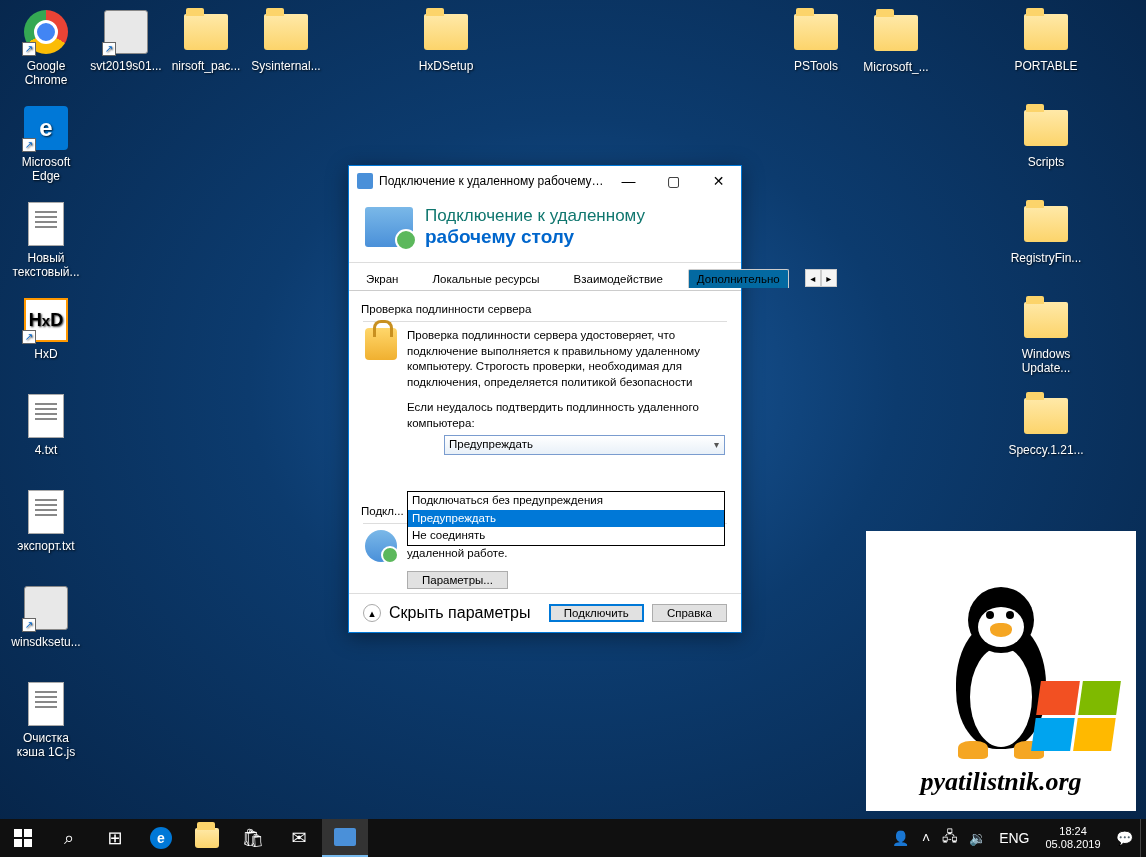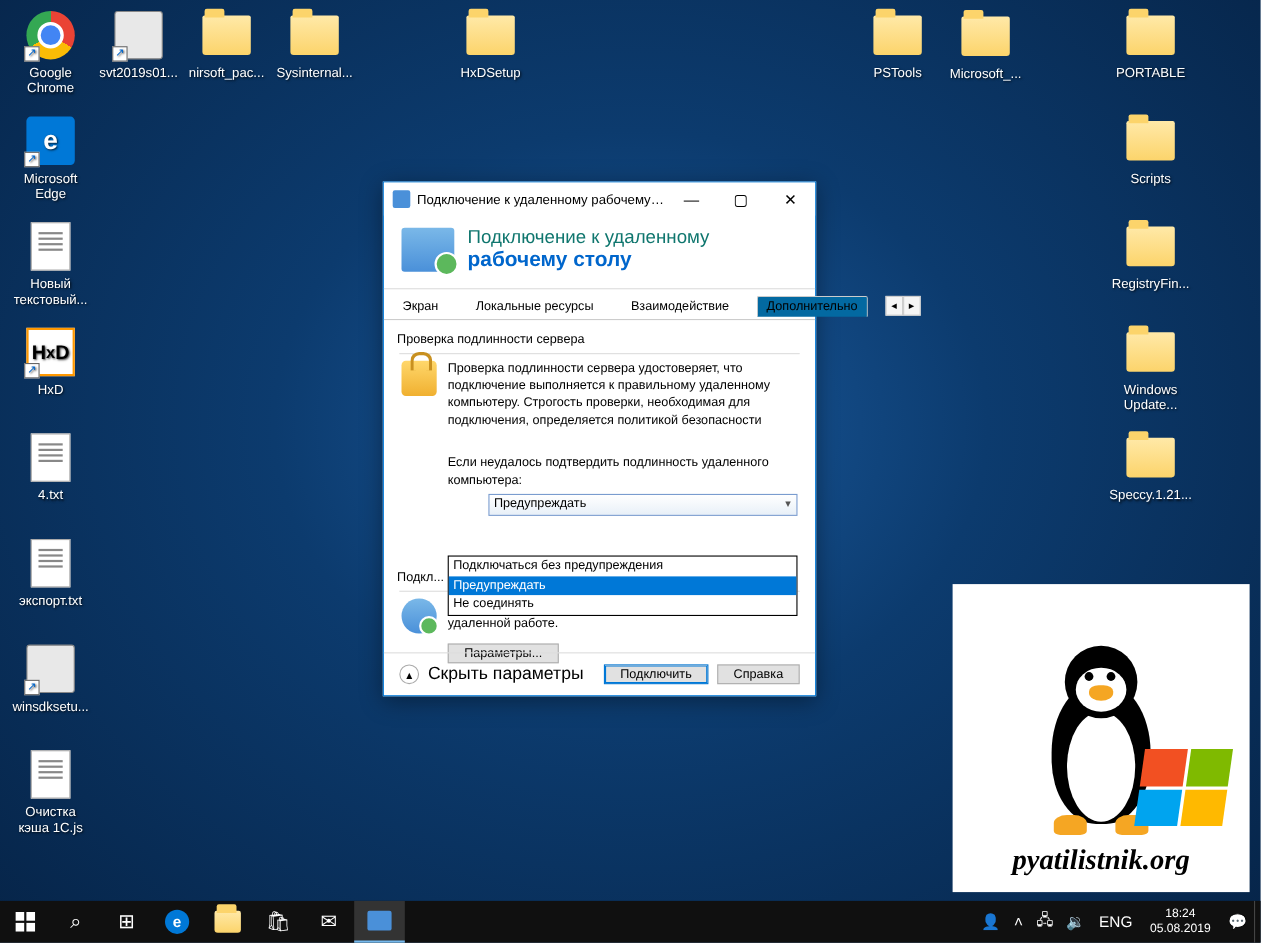--- a/index.html
+++ b/index.html
@@ -242,21 +242,21 @@
     </div>
   </div>
 
   <div class="content">
     <div class="group-label">Проверка подлинности сервера</div>
     <div class="group">
       <div class="group-inner">
         <div class="group-icon lock-icon"></div>
         <div class="group-text">
           <div>Проверка подлинности сервера удостоверяет, что подключение выполняется к правильному удаленному компьютеру. Строгость проверки, необходимая для подключения, определяется политикой безопасности</div>
-          <div style="margin-top:24px">Если неудалось подтвердить подлинность удаленного компьютера:</div>
+          <div style="margin-top:10px">Если неудалось подтвердить подлинность удаленного компьютера:</div>
           <div style="position:relative;padding-left:37px;">
             <div class="combo">Предупреждать</div>
             <div class="dropdown" id="dropdown" style="left:0; right:0; top:24px;">
                 <div class="dropdown-item">Подключаться без предупреждения</div>
                 <div class="dropdown-item sel">Предупреждать</div>
                 <div class="dropdown-item">Не соединять</div>
               </div>
           </div>
         </div>
       </div>

